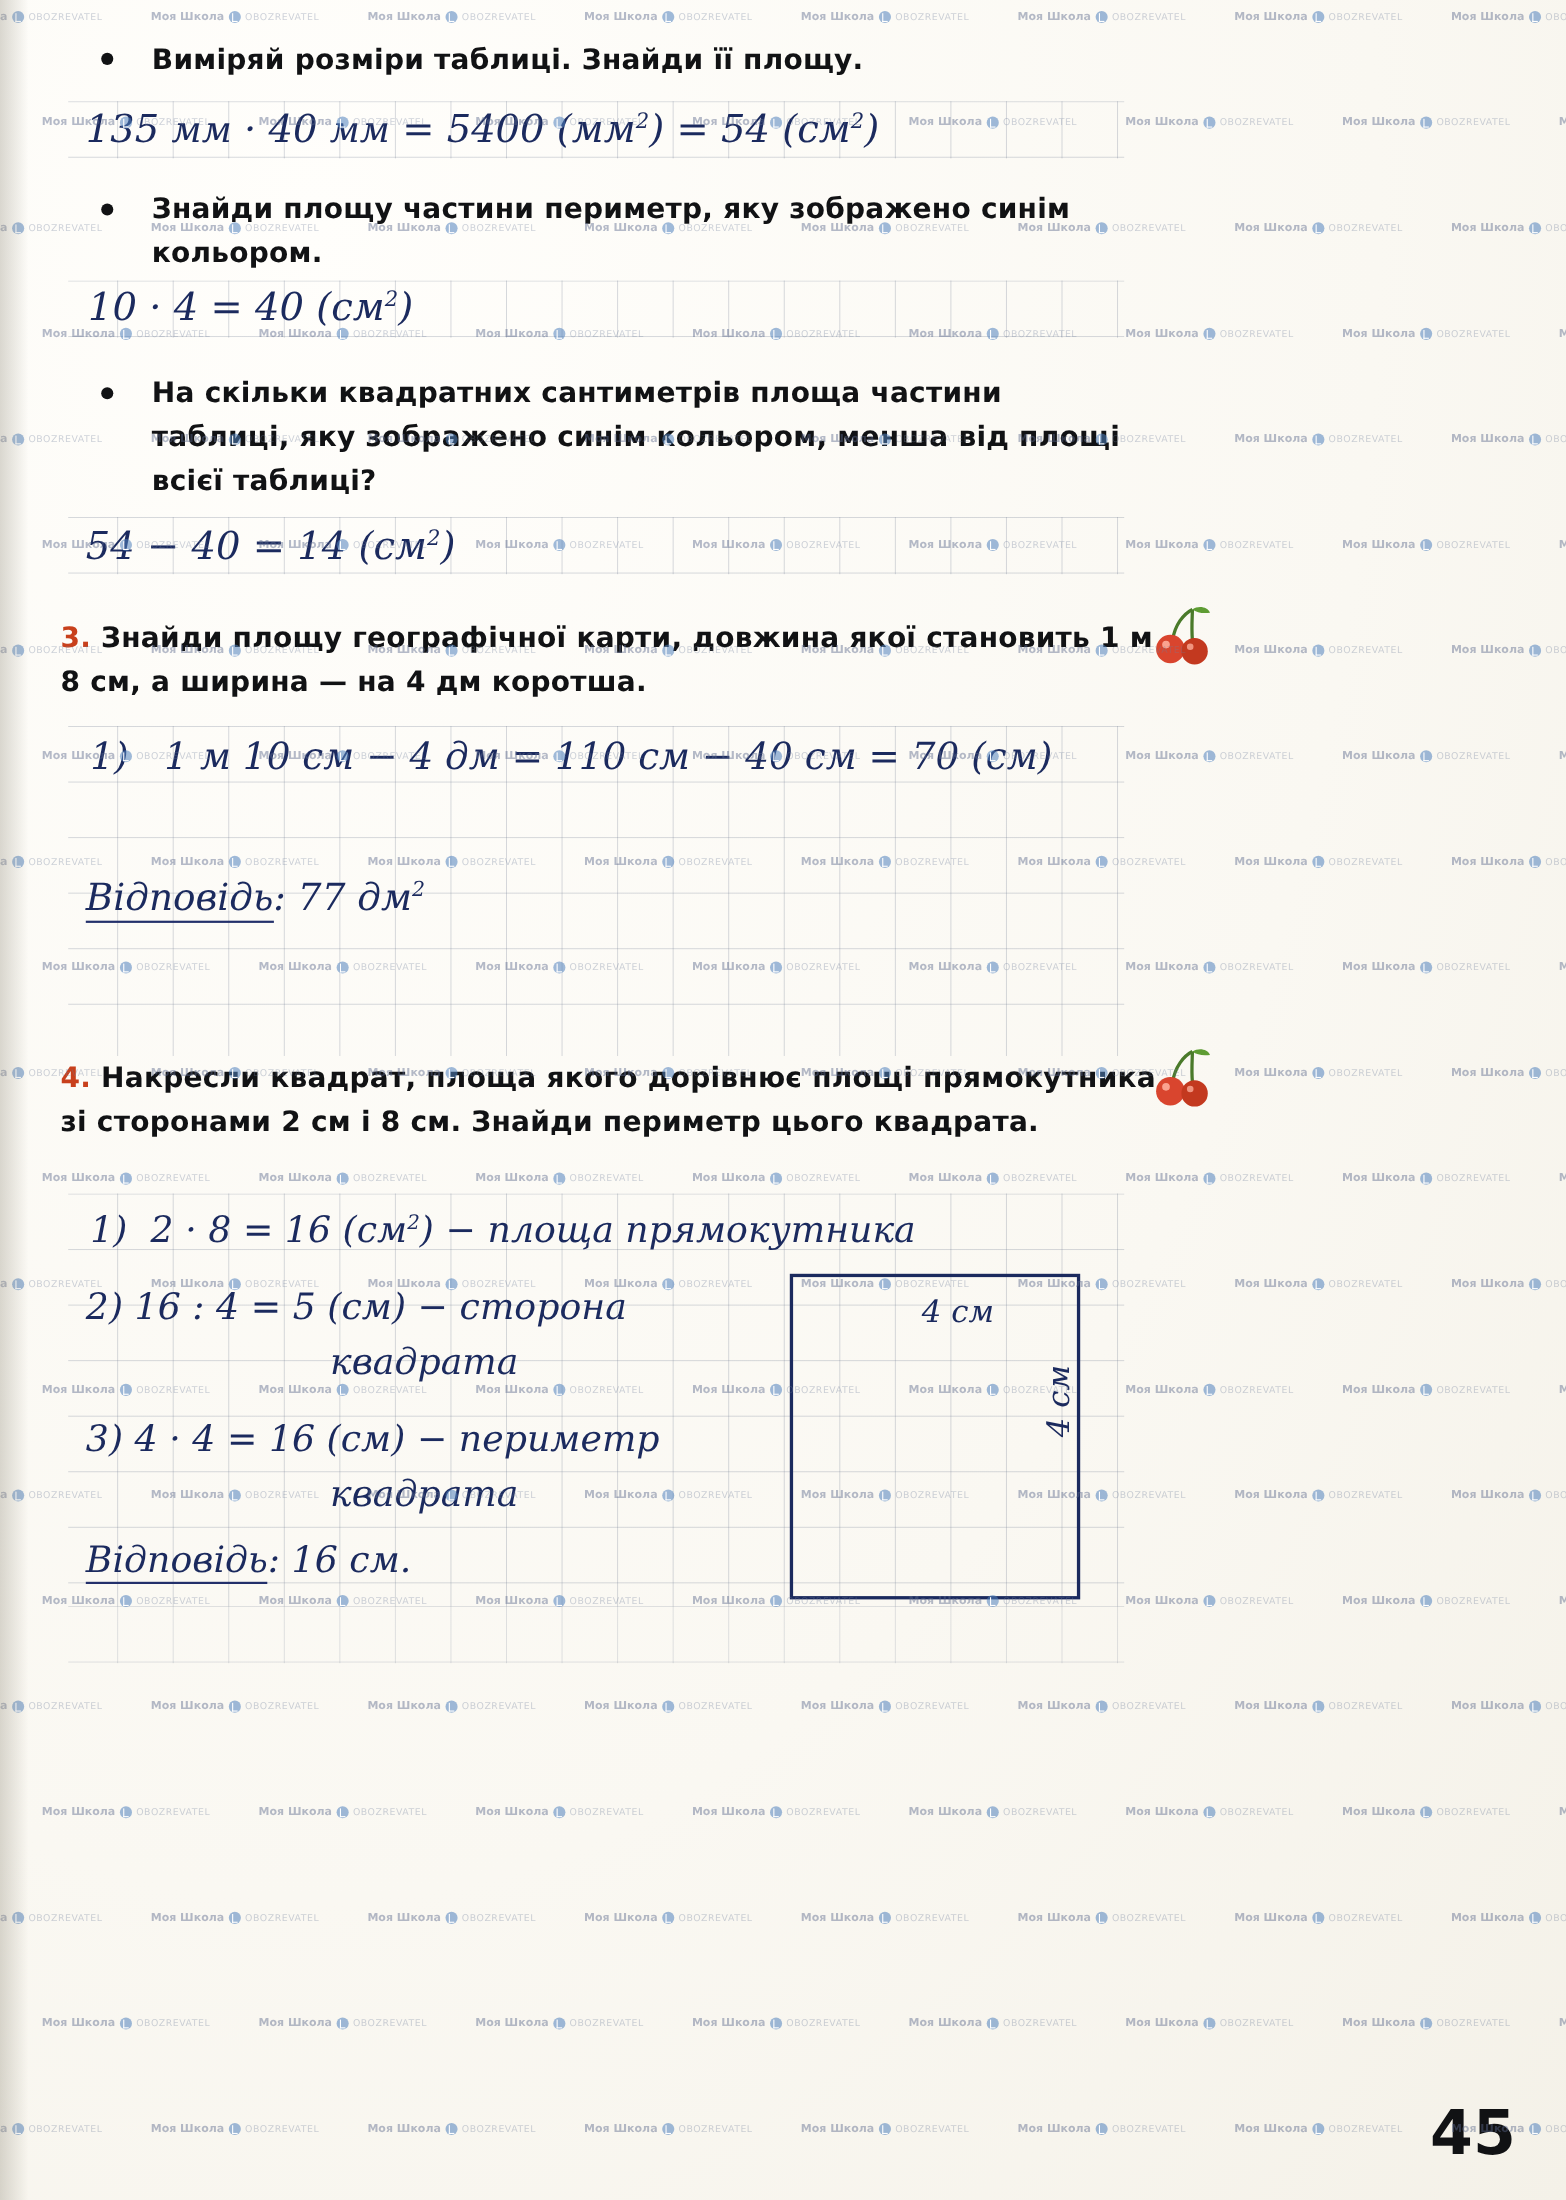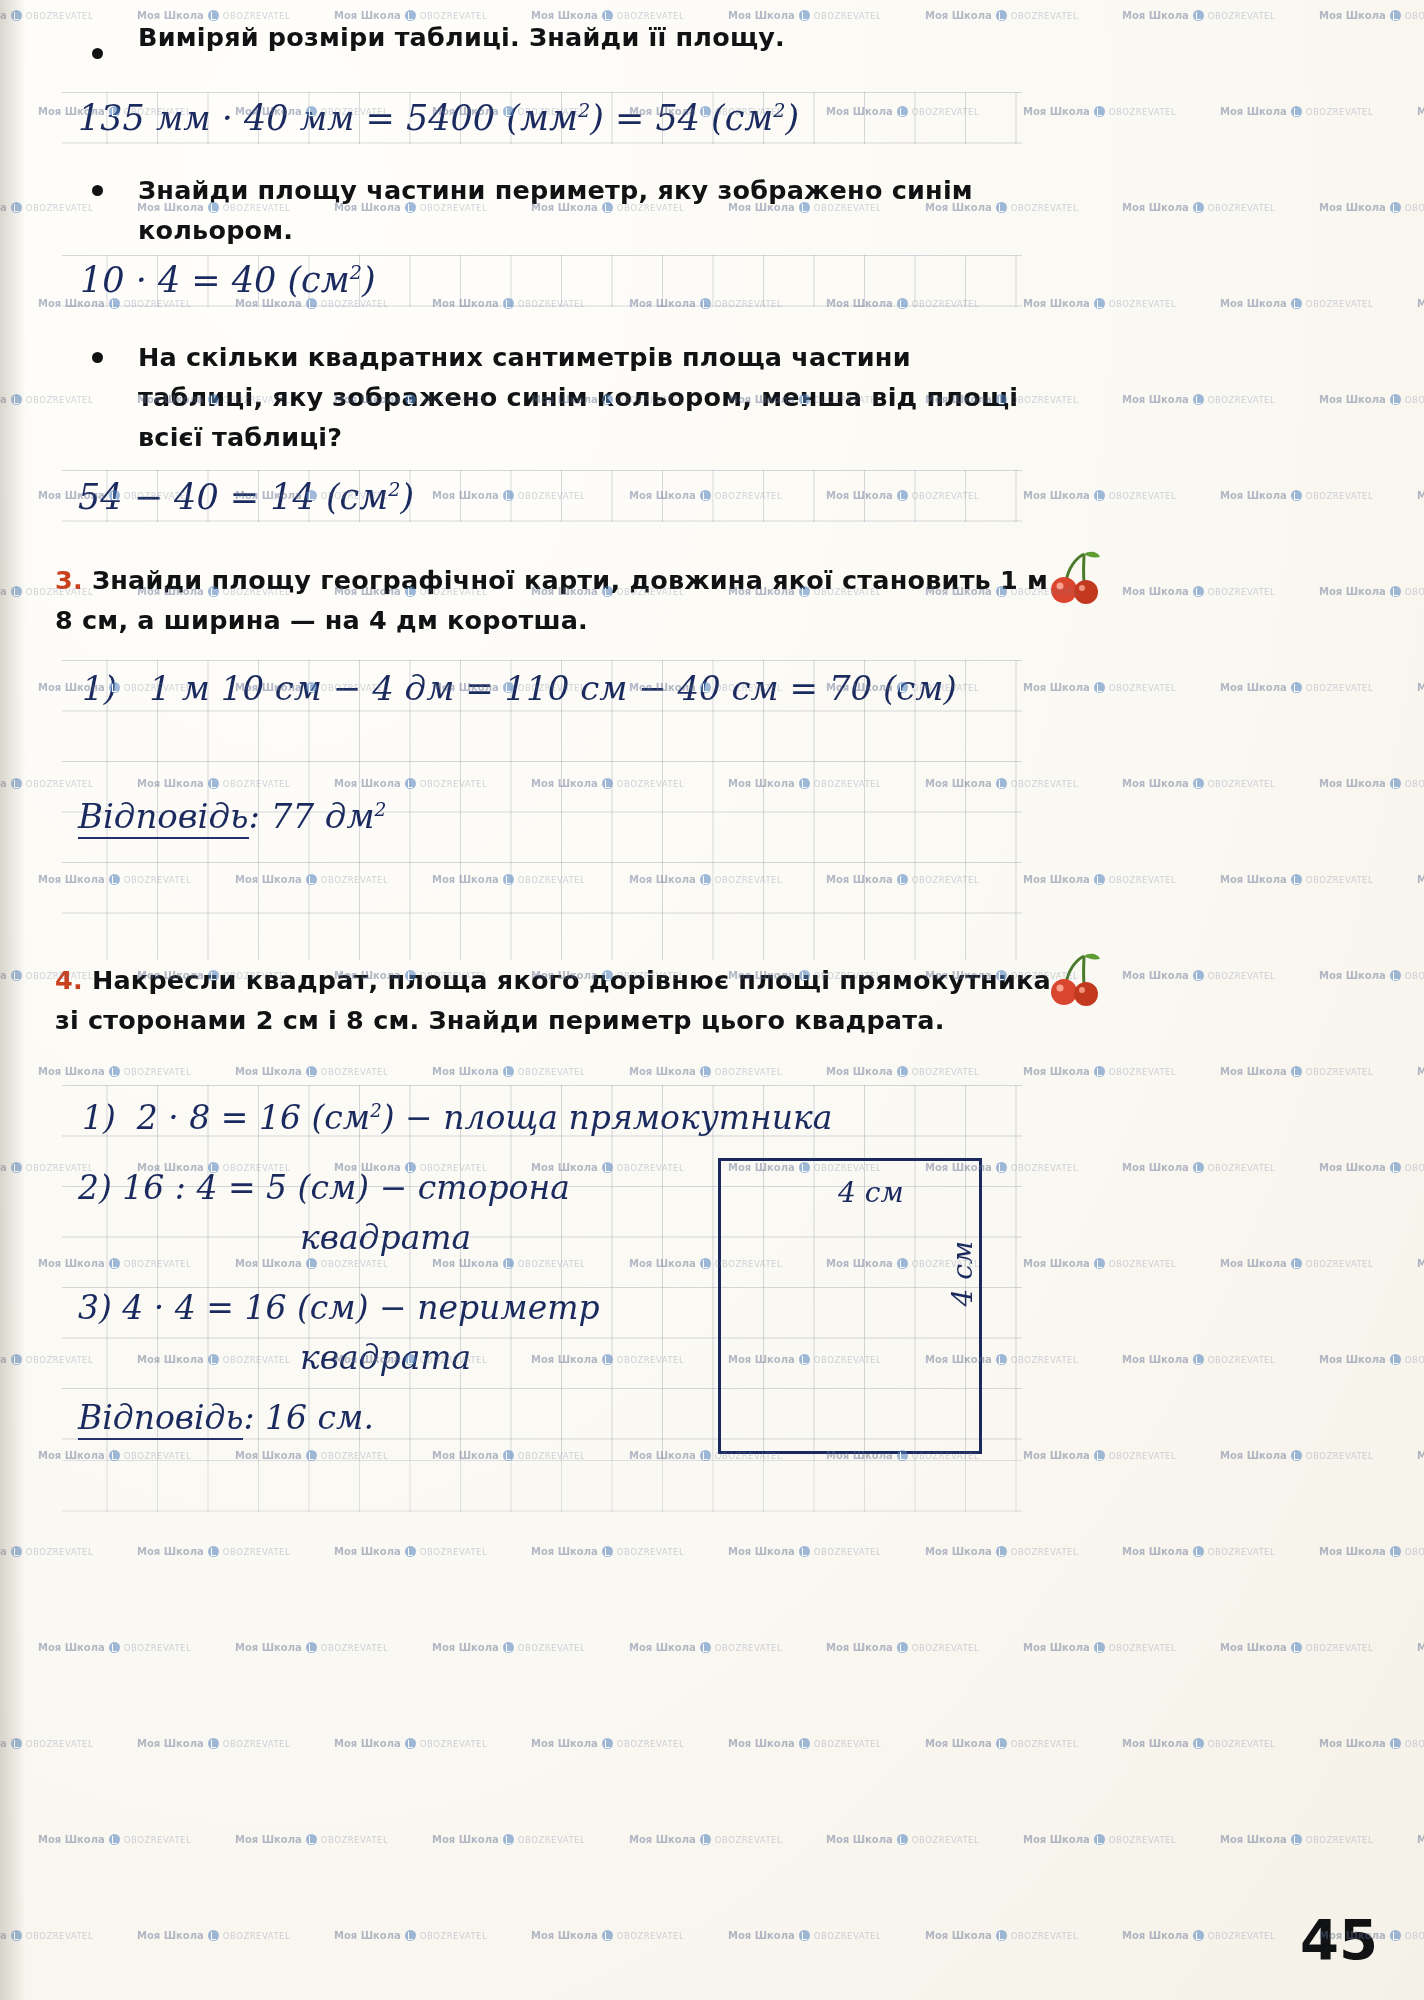--- a/index.html
+++ b/index.html
@@ -157,21 +157,21 @@
     background: linear-gradient(to right, rgba(150,145,130,0.35), rgba(255,255,255,0));
     z-index: 6;
   }
 </style>
 </head>
 <body>
 
 <div class="page">
 
   <div class="bullet" style="left:92px; top:48px;"></div>
-  <div class="printed" style="left:138px; top:17px; width:900px;">Виміряй розміри таблиці. Знайди її площу.</div>
+  <div class="printed" style="left:138px; top:35px; width:900px;">Виміряй розміри таблиці. Знайди її площу.</div>
 
   <div class="gridzone" style="left:62px; top:92px; width:960px; height:52px;"></div>
   <div class="hand" style="left:78px; top:98px; font-size:35px;">
     135 <span style="font-size:33px;">мм</span> · 40 <span style="font-size:33px;">мм</span> = 5400 (мм<span class="sup">2</span>) = 54 (см<span class="sup">2</span>)
   </div>
 
   <div class="bullet" style="left:92px; top:185px;"></div>
   <div class="printed" style="left:138px; top:170px; width:900px;">Знайди площу частини периметр, яку зображено синім кольором.</div>
 
   <div class="gridzone" style="left:62px; top:255px; width:960px; height:52px;"></div>

